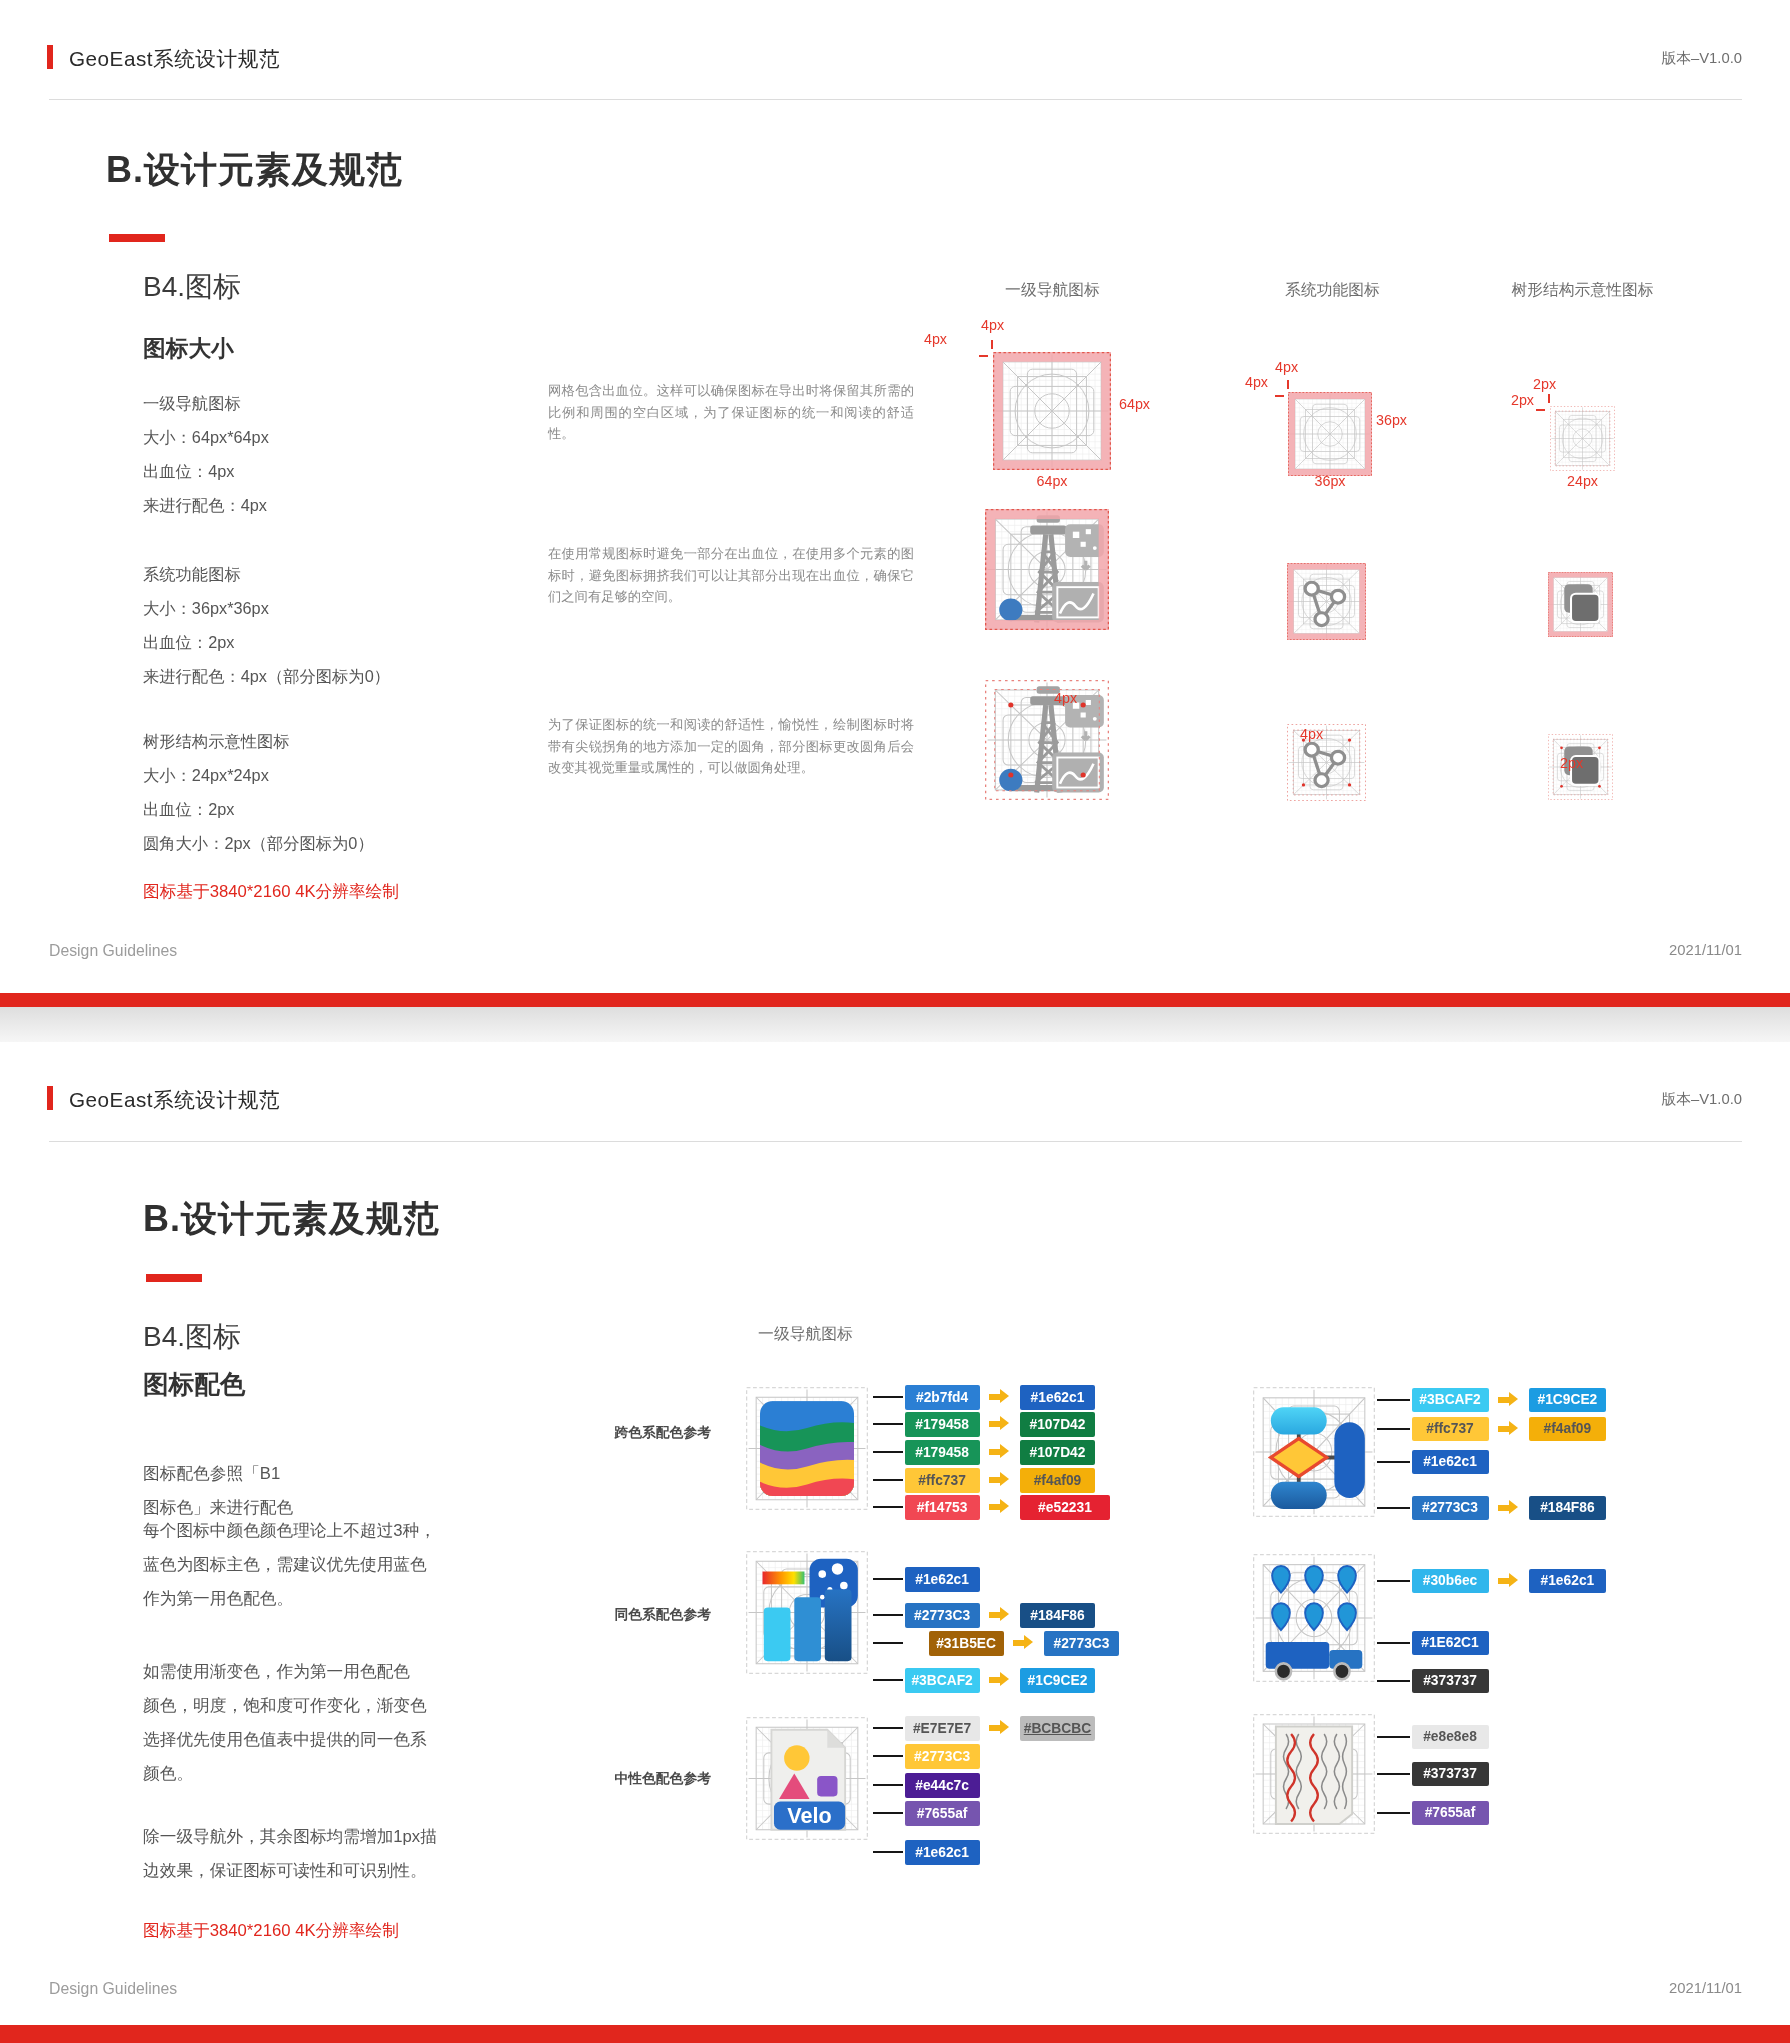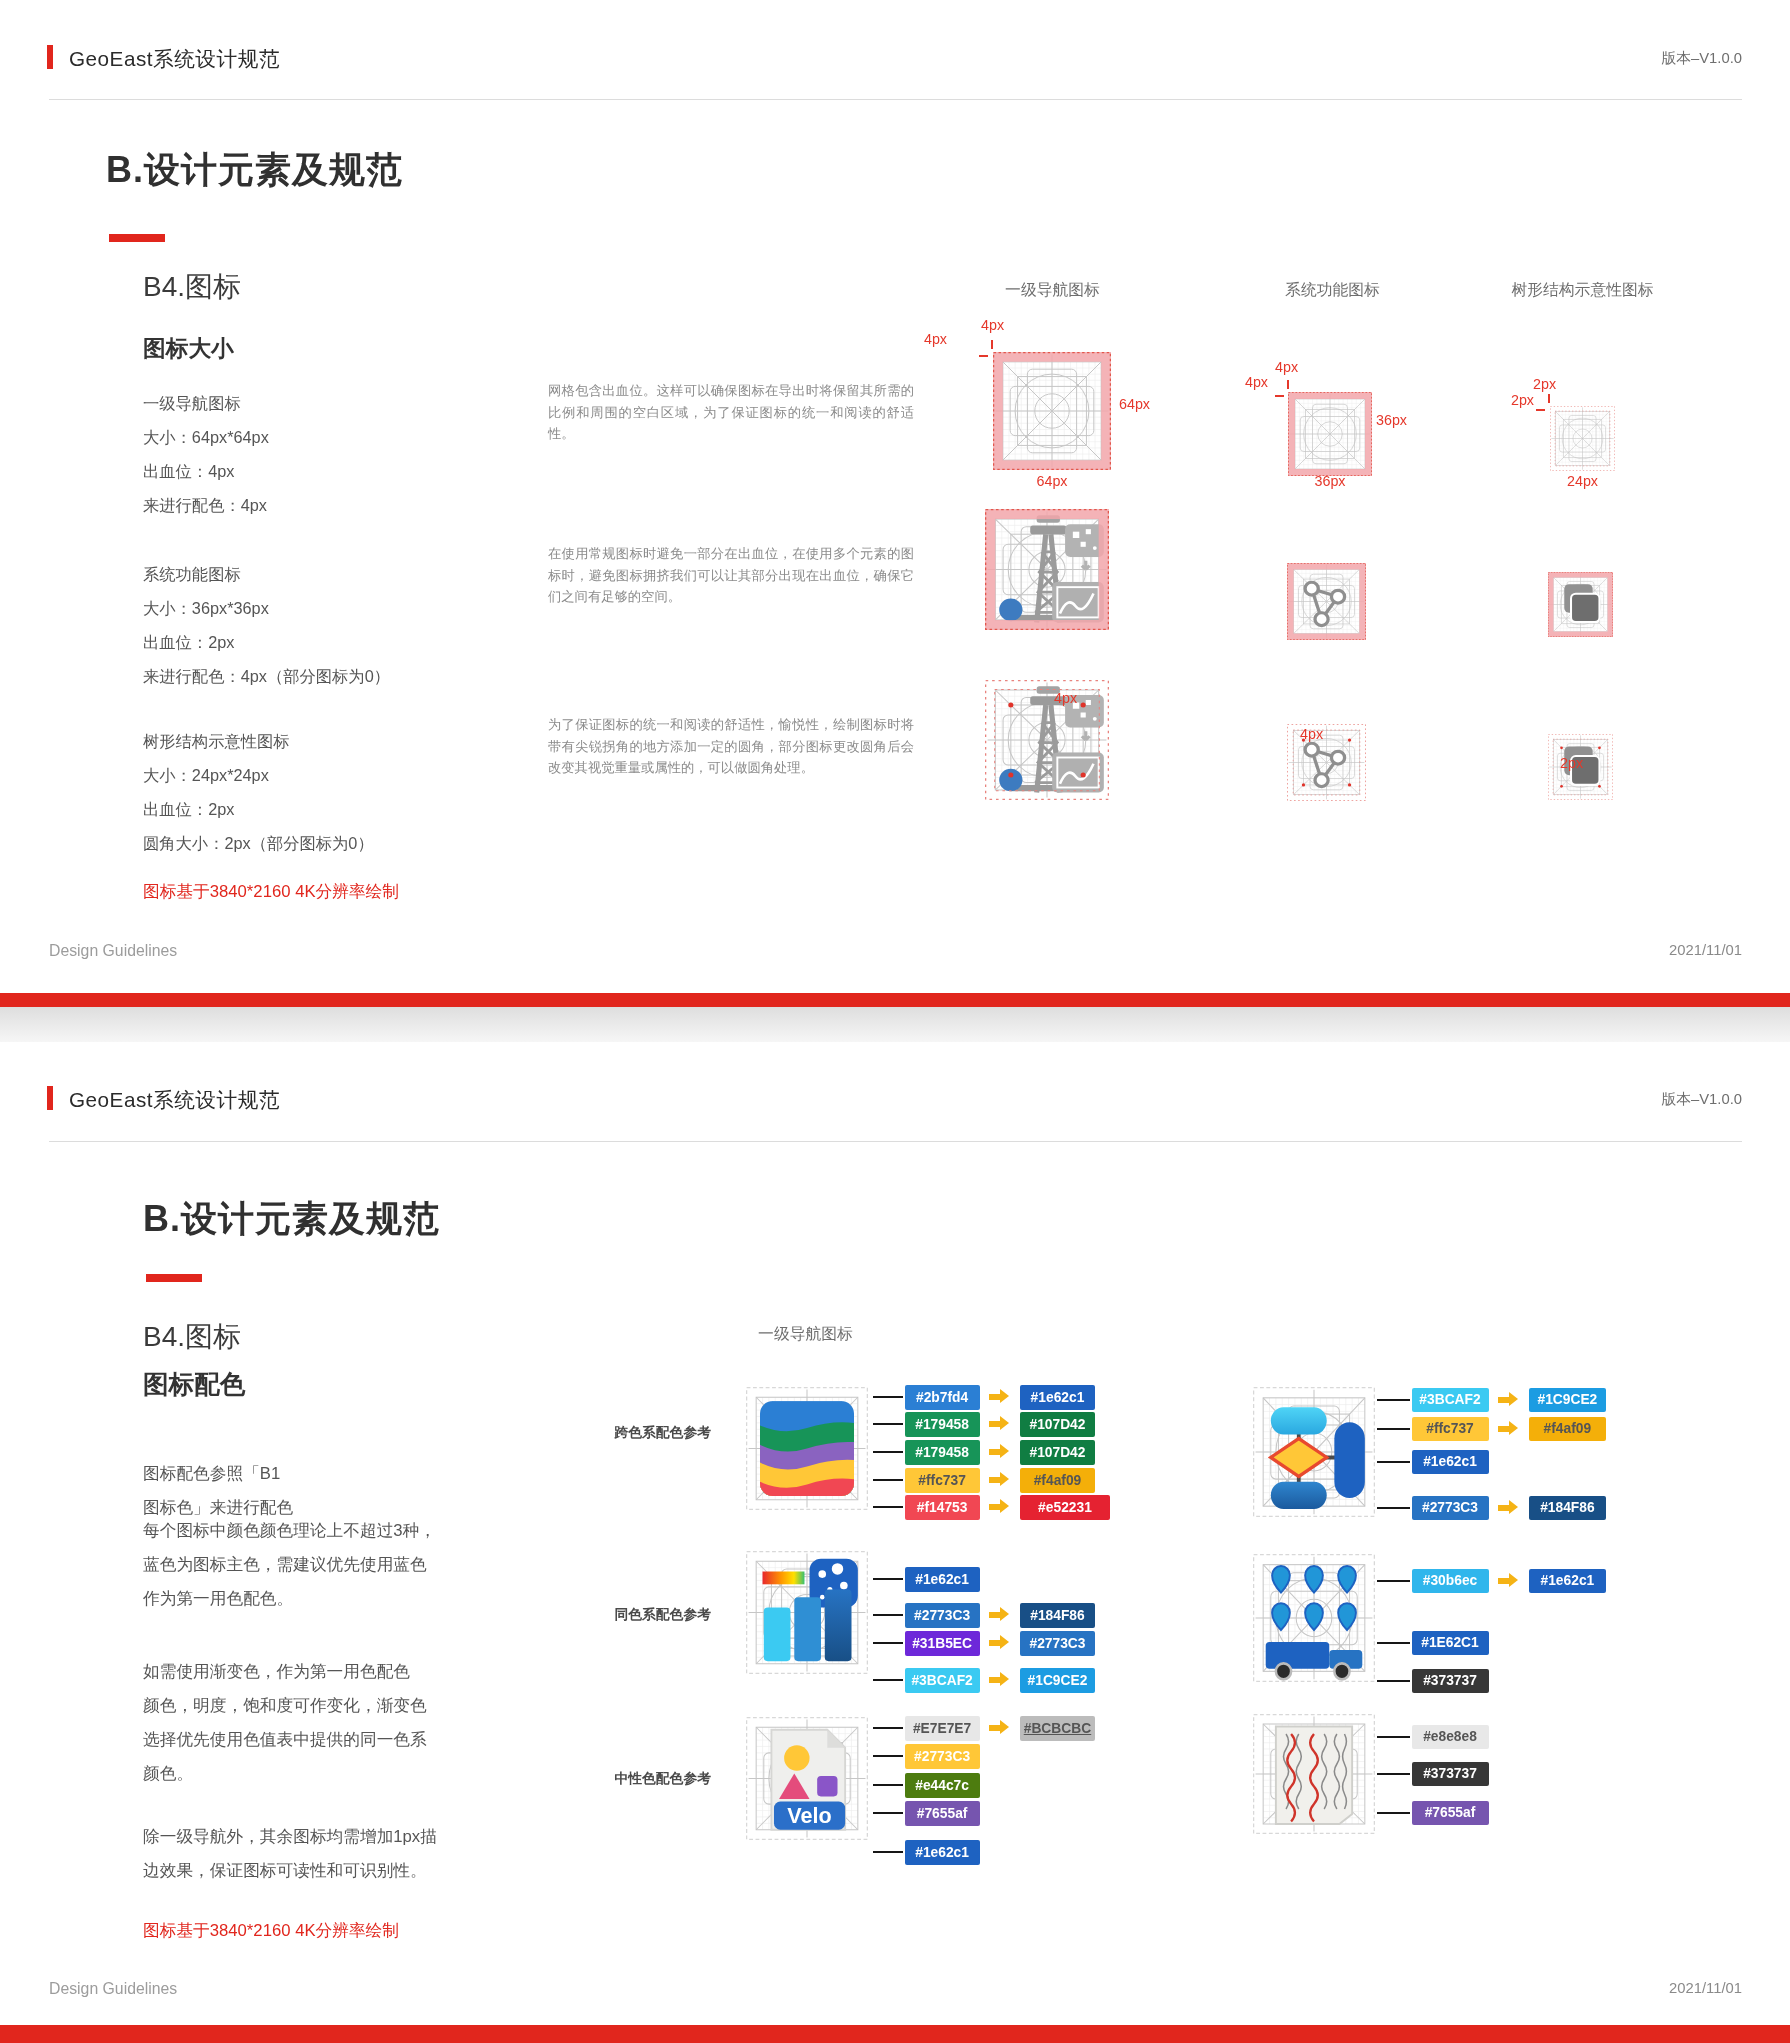--- a/index.html
+++ b/index.html
@@ -875,21 +875,21 @@
           <span class="chip" style="width: 75px; height: 24.6px; background: rgb(30, 98, 193); color: rgb(255, 255, 255);">#1e62c1</span>
         </div>
         <div class="crow" style="left: 873px; top: 561px; height: 24.6px;">
           <span class="conn" style="width: 29.6px;"></span>
           <span class="chip" style="width: 75px; height: 24.6px; background: rgb(39, 115, 195); color: rgb(255, 255, 255);">#2773C3</span>
           <span class="arr"></span>
           <span class="chip" style="width: 75px; height: 24.6px; background: rgb(24, 79, 134); color: rgb(255, 255, 255);">#184F86</span>
         </div>
         <div class="crow" style="left: 873px; top: 589px; height: 24.6px;">
           <span class="conn" style="width: 29.6px;"></span>
-          <span class="chip" style="width: 75px; height: 24.6px; background: #6d28d9; color: rgb(255, 255, 255);">#31B5EC</span>
+          <span class="chip" style="width: 75px; height: 24.6px; background: #a16207; color: rgb(255, 255, 255); margin-left: 24px;">#31B5EC</span>
           <span class="arr"></span>
           <span class="chip" style="width: 75px; height: 24.6px; background: rgb(39, 115, 195); color: rgb(255, 255, 255);">#2773C3</span>
         </div>
         <div class="crow" style="left: 873px; top: 626px; height: 24.6px;">
           <span class="conn" style="width: 29.6px;"></span>
           <span class="chip" style="width: 75px; height: 24.6px; background: rgb(59, 202, 242); color: rgb(255, 255, 255);">#3BCAF2</span>
           <span class="arr"></span>
           <span class="chip" style="width: 75px; height: 24.6px; background: rgb(28, 156, 226); color: rgb(255, 255, 255);">#1C9CE2</span>
         </div>
         <div class="group-label" style="left: 581px; top: 728px;">中性色配色参考</div>
@@ -957,21 +957,21 @@
           <span class="chip" style="width: 75px; height: 24.6px; background: rgb(231, 231, 231); color: rgb(85, 85, 85);">#E7E7E7</span>
           <span class="arr"></span>
           <span class="chip" style="width: 75px; height: 24.6px; background: rgb(188, 188, 188); color: rgb(85, 85, 85); text-decoration: underline;">#BCBCBC</span>
         </div>
         <div class="crow" style="left: 873px; top: 702px; height: 24.6px;">
           <span class="conn" style="width: 29.6px;"></span>
           <span class="chip" style="width: 75px; height: 24.6px; background: rgb(255, 199, 55); color: rgb(255, 255, 255);">#2773C3</span>
         </div>
         <div class="crow" style="left: 873px; top: 731px; height: 24.6px;">
           <span class="conn" style="width: 29.6px;"></span>
-          <span class="chip" style="width: 75px; height: 24.6px; background: #4d7c0f; color: rgb(255, 255, 255);">#e44c7c</span>
+          <span class="chip" style="width: 75px; height: 24.6px; background: #4c1d95; color: rgb(255, 255, 255);">#e44c7c</span>
         </div>
         <div class="crow" style="left: 873px; top: 759px; height: 24.6px;">
           <span class="conn" style="width: 29.6px;"></span>
           <span class="chip" style="width: 75px; height: 24.6px; background: rgb(118, 85, 175); color: rgb(255, 255, 255);">#7655af</span>
         </div>
         <div class="crow" style="left: 873px; top: 798px; height: 24.6px;">
           <span class="conn" style="width: 29.6px;"></span>
           <span class="chip" style="width: 75px; height: 24.6px; background: rgb(30, 98, 193); color: rgb(255, 255, 255);">#1e62c1</span>
         </div>
         <div class="tile" style="left: 1253px; top: 345px; width: 122px; height: 130px;">

